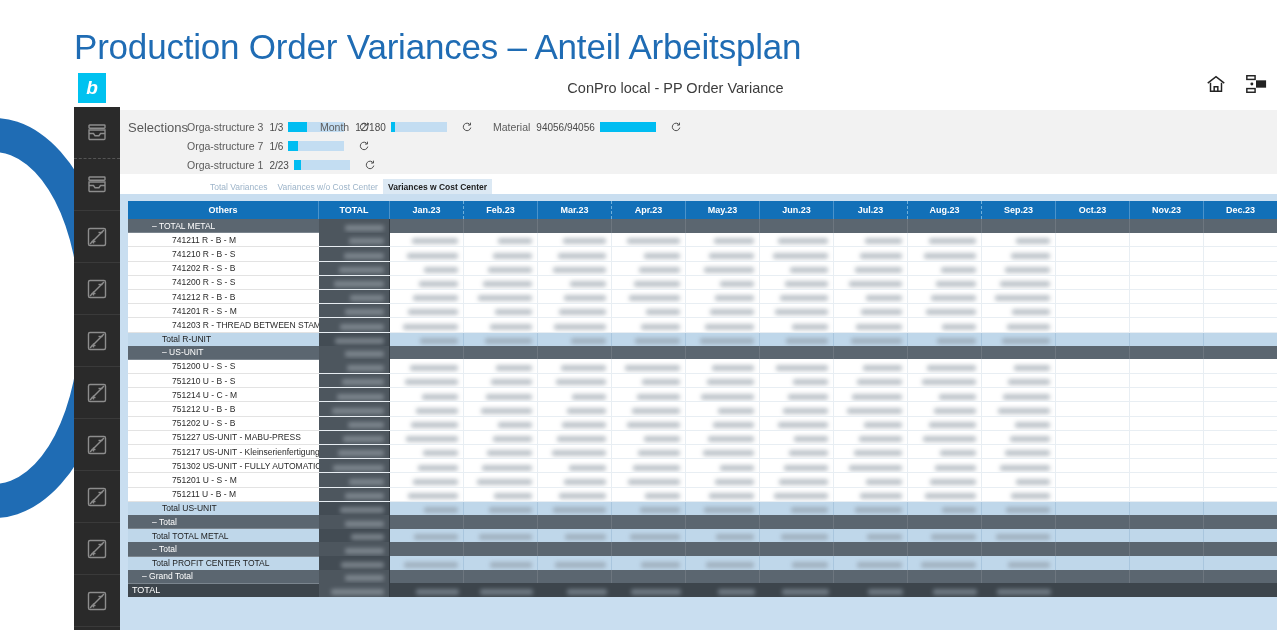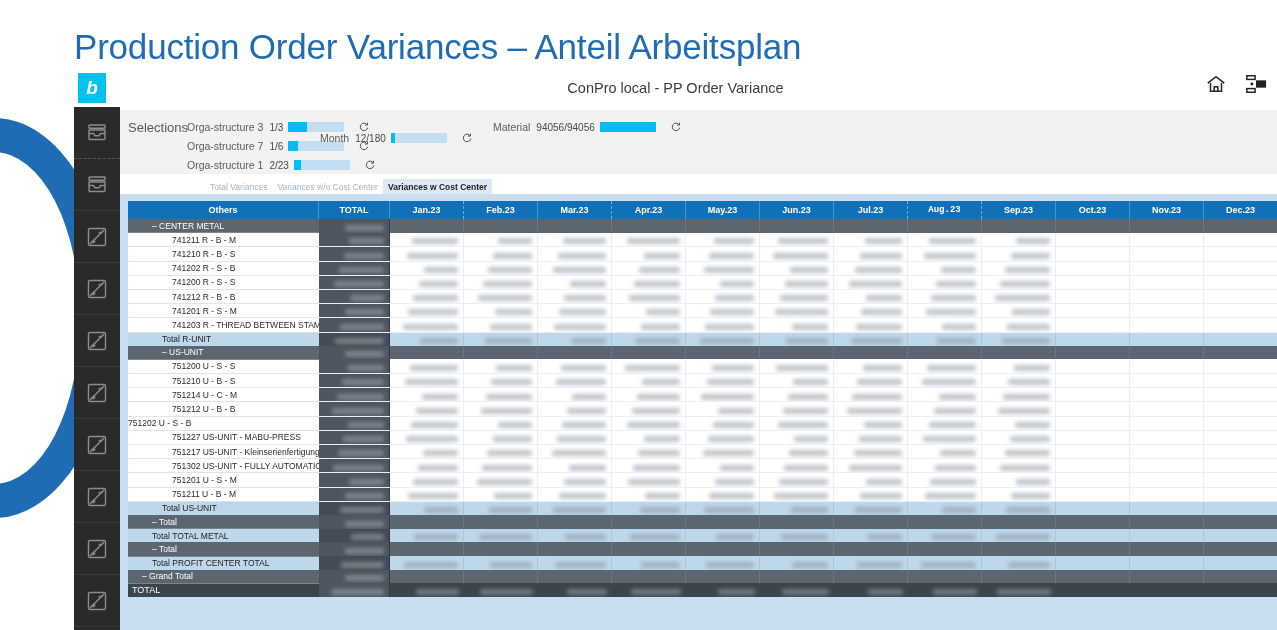--- a/index.html
+++ b/index.html
@@ -346,21 +346,21 @@
         <span class="sel-bar">
           <i style="width: 12%;"></i>
         </span>
         <span style="display: inline-flex; margin-left: 7px;">
           <svg class="sel-reset" viewBox="0 0 16 16" fill="none" stroke="#4b4b4b" stroke-width="1.3">
             <path d="M12.3 5.2 A5 5 0 1 0 13 8.8"></path>
             <path d="M12.6 2.2 L12.6 5.4 L9.4 5.4"></path>
           </svg>
         </span>
       </div>
-      <div class="sel-row" style="left: 200px; top: 20px; white-space: nowrap;">
+      <div class="sel-row" style="left: 200px; top: 9px; white-space: nowrap;">
         <span class="sel-name">Month</span>
         <span class="sel-count">12/180</span>
         <span class="sel-bar">
           <i style="width: 8%;"></i>
         </span>
         <span style="display: inline-flex; margin-left: 7px;">
           <svg class="sel-reset" viewBox="0 0 16 16" fill="none" stroke="#4b4b4b" stroke-width="1.3">
             <path d="M12.3 5.2 A5 5 0 1 0 13 8.8"></path>
             <path d="M12.6 2.2 L12.6 5.4 L9.4 5.4"></path>
           </svg>
@@ -394,31 +394,31 @@
           <tr id="thead-row">
               <th style="width: 190px;">Others</th>
               <th style="width: 70px;">TOTAL</th>
               <th class="dash" style="width: 73px;">Jan.23</th>
               <th style="width: 73px;">Feb.23</th>
               <th class="dash" style="width: 73px;">Mar.23</th>
               <th style="width: 73px;">Apr.23</th>
               <th style="width: 73px;">May.23</th>
               <th style="width: 73px;">Jun.23</th>
               <th class="dash" style="width: 73px;">Jul.23</th>
-              <th class="dash" style="width: 73px; font-family: Liberation Mono, monospace;">Aug.23</th>
+              <th class="dash" style="width: 73px;">Aug.23</th>
               <th style="width: 73px;">Sep.23</th>
               <th style="width: 73px;">Oct.23</th>
               <th style="width: 73px;">Nov.23</th>
               <th style="width: 73px;">Dec.23</th>
             </tr>
         </thead>
         <tbody id="tbody">
             <tr class="grp">
               <td class="lbl" style="width: 190px; padding-left: 24px;">
-                <span class="clip">–  CENTER METAL</span>
+                <span class="clip">–  TOTAL METAL</span>
               </td>
               <td class="val totalcol" style="width: 70px;">
                 <span class="blur dark" style="width: 55%; margin-left: auto; margin-right: 5px;"></span>
               </td>
               <td class="val" style="width: 73px;"></td>
               <td class="val" style="width: 73px;"></td>
               <td class="val" style="width: 73px;"></td>
               <td class="val" style="width: 73px;"></td>
               <td class="val" style="width: 73px;"></td>
               <td class="val" style="width: 73px;"></td>
@@ -899,21 +899,21 @@
                 <span class="blur onlight" style="width: 58%; margin-left: auto; margin-right: 5px;"></span>
               </td>
               <td class="val" style="width: 73px;">
                 <span class="blur onlight" style="width: 71%; margin-left: auto; margin-right: 5px;"></span>
               </td>
               <td class="val" style="width: 73px;"></td>
               <td class="val" style="width: 73px;"></td>
               <td class="val" style="width: 73px;"></td>
             </tr>
             <tr class="leaf">
-              <td class="lbl" style="width: 190px; ">
+              <td class="lbl" style="width: 190px; padding-left: 44px;">
                 <span class="clip">751202 U - S - B</span>
               </td>
               <td class="val totalcol" style="width: 70px;">
                 <span class="blur dark" style="width: 51%; margin-left: auto; margin-right: 5px;"></span>
               </td>
               <td class="val" style="width: 73px;">
                 <span class="blur onlight" style="width: 64%; margin-left: auto; margin-right: 5px;"></span>
               </td>
               <td class="val" style="width: 73px;">
                 <span class="blur onlight" style="width: 47%; margin-left: auto; margin-right: 5px;"></span>

